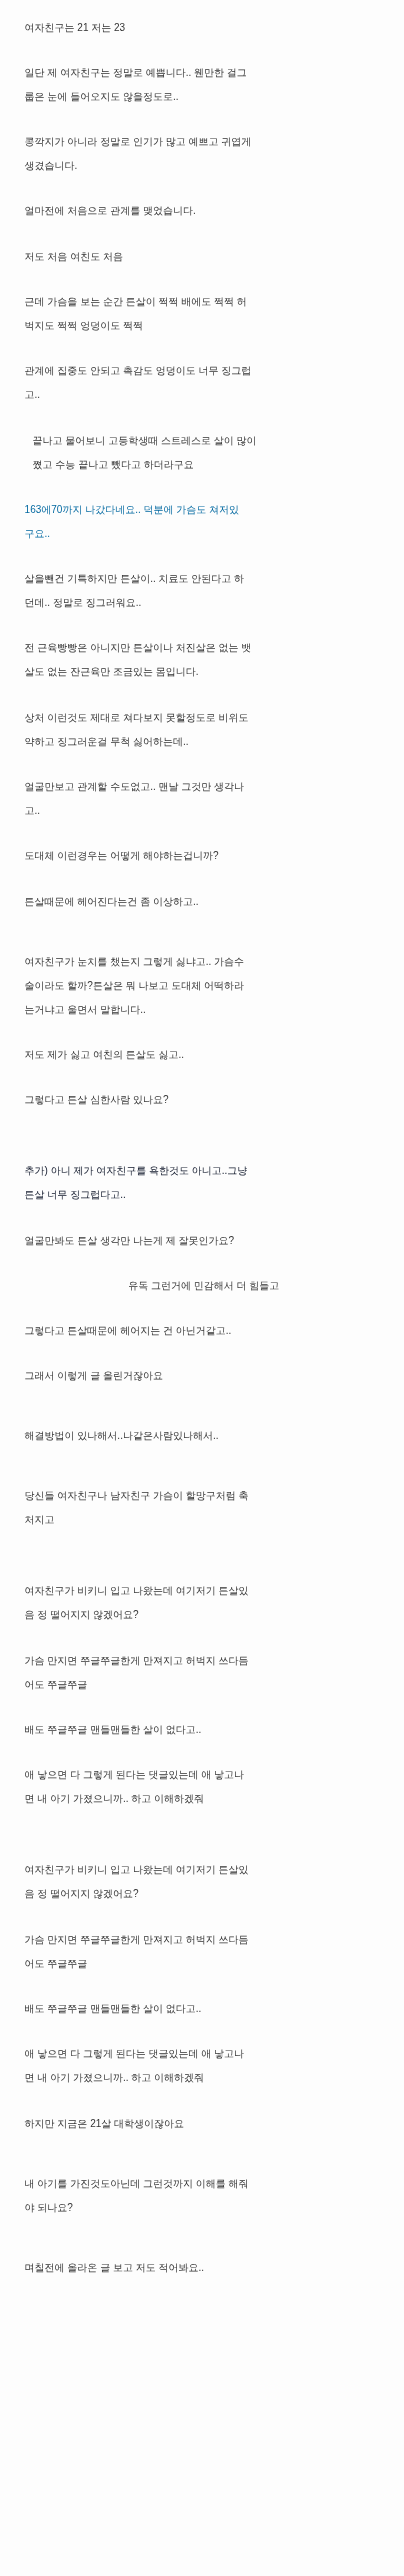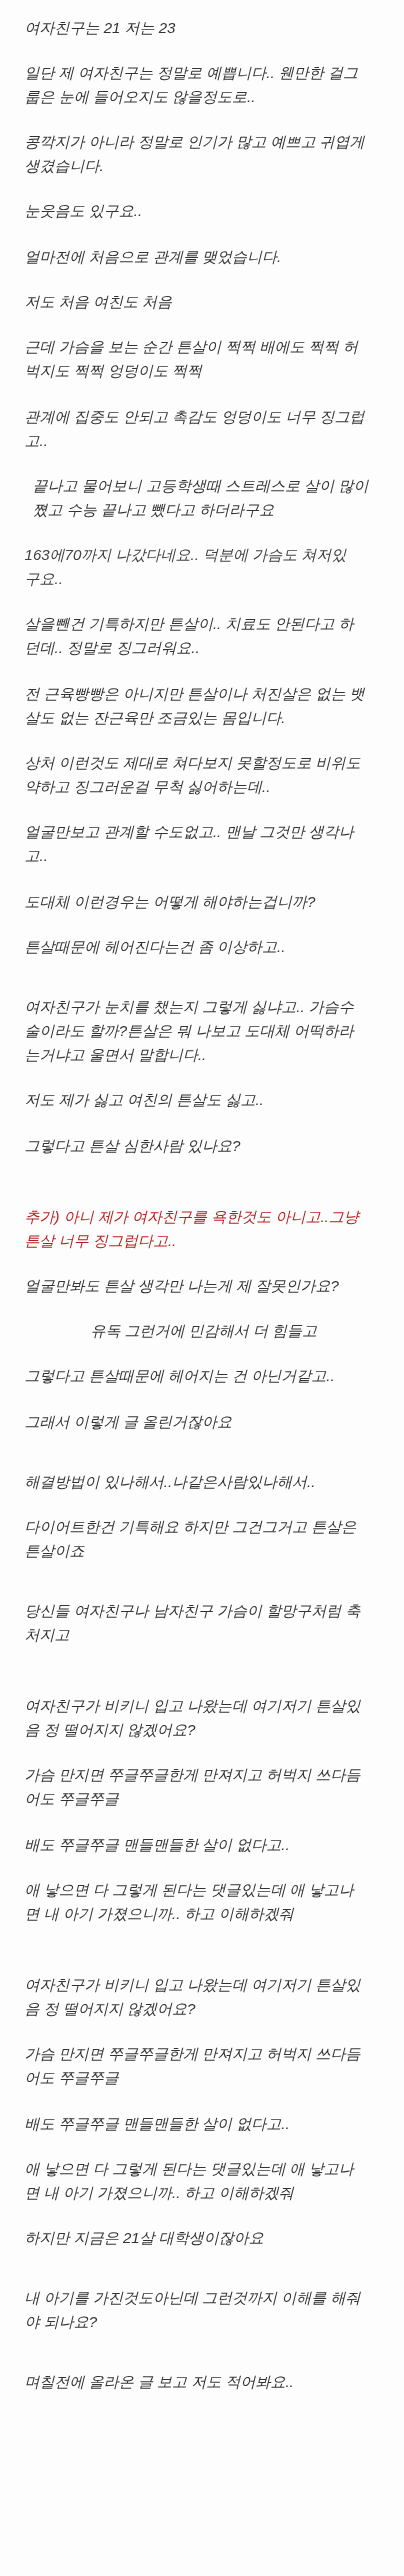--- a/index.html
+++ b/index.html
@@ -11,28 +11,27 @@
     min-height: 2576px;
     background: #fdfdfd;
     font-family: "Liberation Sans", sans-serif;
     box-sizing: border-box;
   }
   .post {
     padding: 15.5px 22px 26px 24.6px;
     box-sizing: border-box;
   }
   .para {
-    font-size: 15px;
+    font-size: 10px;
     line-height: 24px;
     color: #333333;
     margin: 0;
     white-space: pre-line;
     word-break: keep-all;
     overflow-wrap: break-word;
-    font-style: italic;
   }
   .title {
     margin-top: 0;
   }
   p.para {
     margin-top: 21.3px;
   }
   p.para.gap-m {
     margin-top: 36px;
   }
@@ -43,55 +42,52 @@
 </head>
 <body style="background: rgb(253, 253, 253);">
 
 <div class="post">
   <div class="para title" style="color: rgb(51, 51, 51);">여자친구는 21 저는 23</div>
 
   <p class="para" style="color: rgb(51, 51, 51);">일단 제 여자친구는 정말로 예쁩니다.. 웬만한 걸그
 룹은 눈에 들어오지도 않을정도로..</p>
   <p class="para" style="color: rgb(51, 51, 51);">콩깍지가 아니라 정말로 인기가 많고 예쁘고 귀엽게
 생겼습니다.</p>
-  <p class="para" style="color: rgb(51, 51, 51);">눈웃음도 있구요..</p>
   <p class="para" style="color: rgb(51, 51, 51);">얼마전에 처음으로 관계를 맺었습니다.</p>
   <p class="para" style="color: rgb(51, 51, 51);">저도 처음 여친도 처음</p>
   <p class="para" style="color: rgb(51, 51, 51);">근데 가슴을 보는 순간 튼살이 쩍쩍 배에도 쩍쩍 허
 벅지도 쩍쩍 엉덩이도 쩍쩍</p>
   <p class="para" style="color: rgb(51, 51, 51);">관계에 집중도 안되고 촉감도 엉덩이도 너무 징그럽
 고..</p>
   <p class="para" style="color: rgb(51, 51, 51); margin-left: 8px;">끝나고 물어보니 고등학생때 스트레스로 살이 많이
 쪘고 수능 끝나고 뺐다고 하더라구요</p>
-  <p class="para" style="color: #404040;">163에70까지 나갔다네요.. 덕분에 가슴도 쳐저있
+  <p class="para" style="color: #0369a1;">163에70까지 나갔다네요.. 덕분에 가슴도 쳐저있
 구요..</p>
   <p class="para" style="color: rgb(51, 51, 51);">살을뺀건 기특하지만 튼살이.. 치료도 안된다고 하
 던데.. 정말로 징그러워요..</p>
   <p class="para" style="color: rgb(51, 51, 51);">전 근육빵빵은 아니지만 튼살이나 처진살은 없는 뱃
 살도 없는 잔근육만 조금있는 몸입니다.</p>
   <p class="para" style="color: rgb(51, 51, 51);">상처 이런것도 제대로 쳐다보지 못할정도로 비위도
 약하고 징그러운걸 무척 싫어하는데..</p>
   <p class="para" style="color: rgb(51, 51, 51);">얼굴만보고 관계할 수도없고.. 맨날 그것만 생각나
 고..</p>
   <p class="para" style="color: rgb(51, 51, 51);">도대체 이런경우는 어떻게 해야하는겁니까?</p>
   <p class="para" style="color: rgb(51, 51, 51);">튼살때문에 헤어진다는건 좀 이상하고..</p>
   <p class="para gap-m" style="color: rgb(51, 51, 51);">여자친구가 눈치를 챘는지 그렇게 싫냐고.. 가슴수
 술이라도 할까?튼살은 뭐 나보고 도대체 어떡하라
 는거냐고 울면서 말합니다..</p>
   <p class="para" style="color: rgb(51, 51, 51);">저도 제가 싫고 여친의 튼살도 싫고..</p>
   <p class="para" style="color: rgb(51, 51, 51);">그렇다고 튼살 심한사람 있나요?</p>
-  <p class="para gap-l" style="color: #b91c1c;">추가) 아니 제가 여자친구를 욕한것도 아니고..그냥
+  <p class="para gap-l" style="color: #0f172a;">추가) 아니 제가 여자친구를 욕한것도 아니고..그냥
 튼살 너무 징그럽다고..</p>
   <p class="para" style="color: rgb(51, 51, 51);">얼굴만봐도 튼살 생각만 나는게 제 잘못인가요?</p>
   <p class="para" style="color: rgb(51, 51, 51); text-align: center;">유독 그런거에 민감해서 더 힘들고</p>
   <p class="para" style="color: rgb(51, 51, 51);">그렇다고 튼살때문에 헤어지는 건 아닌거같고..</p>
   <p class="para" style="color: rgb(51, 51, 51);">그래서 이렇게 글 올린거잖아요</p>
   <p class="para gap-m" style="color: rgb(51, 51, 51);">해결방법이 있나해서..나같은사람있나해서..</p>
-  <p class="para" style="color: rgb(51, 51, 51);">다이어트한건 기특해요 하지만 그건그거고 튼살은
-튼살이죠</p>
   <p class="para gap-m" style="color: rgb(51, 51, 51);">당신들 여자친구나 남자친구 가슴이 할망구처럼 축
 처지고</p>
   <p class="para gap-l" style="color: rgb(51, 51, 51);">여자친구가 비키니 입고 나왔는데 여기저기 튼살있
 음 정 떨어지지 않겠어요?</p>
   <p class="para" style="color: rgb(51, 51, 51);">가슴 만지면 쭈글쭈글한게 만져지고 허벅지 쓰다듬
 어도 쭈글쭈글</p>
   <p class="para" style="color: rgb(51, 51, 51);">배도 쭈글쭈글 맨들맨들한 살이 없다고..</p>
   <p class="para" style="color: rgb(51, 51, 51);">애 낳으면 다 그렇게 된다는 댓글있는데 애 낳고나
 면 내 아기 가졌으니까.. 하고 이해하겠줘</p>
   <p class="para gap-l" style="color: rgb(51, 51, 51);">여자친구가 비키니 입고 나왔는데 여기저기 튼살있

